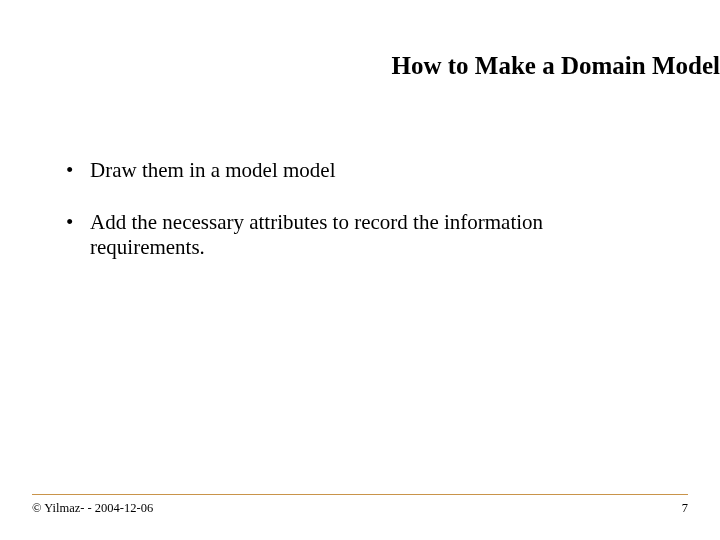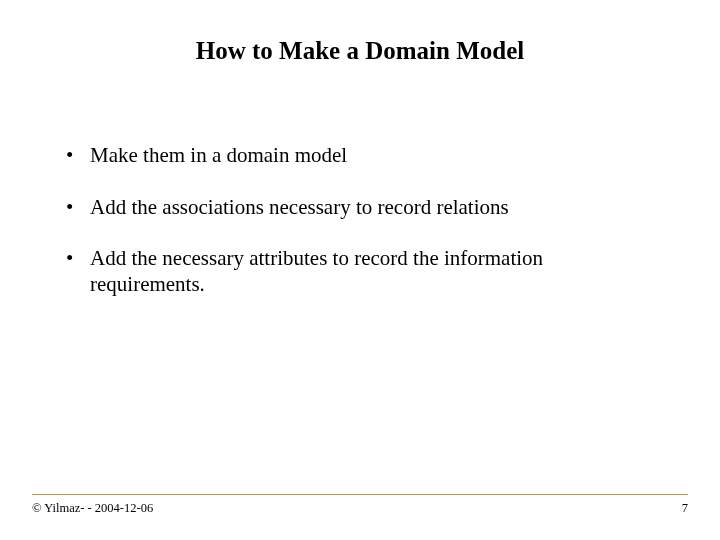--- a/index.html
+++ b/index.html
@@ -10,24 +10,24 @@
     color: #000;
     position: relative;
   }
   .slide {
     width: 720px;
     height: 540px;
     position: relative;
     padding: 0;
   }
   .title {
-    text-align: center;
+    text-align: right;
     font-size: 25px;
     font-weight: bold;
-    padding-top: 37px;
+    padding-top: 52px;
     padding-bottom: 10px;
   }
   .content {
     padding: 68px 60px 0 60px;
   }
   ul.bullets {
     list-style: none;
   }
   ul.bullets > li {
     position: relative;
@@ -67,22 +67,21 @@
 </style>
 </head>
 <body>
 
 <div class="slide">
 
   <div class="title">How to Make a Domain Model</div>
 
   <div class="content">
     <ul class="bullets">
-      <li>Make them in a domain model</li>
-      <li>Add the associations necessary to record relations</li>
+      <li>Draw them in a model model</li>
       <li>Add the necessary attributes to record the information requirements.</li>
     </ul>
   </div>
 
   <div class="footer">
     <hr class="footer-rule">
     <div class="footer-row">
       <div class="footer-left">© Yilmaz- -  2004-12-06</div>
       <div class="footer-right">7</div>
     </div>

